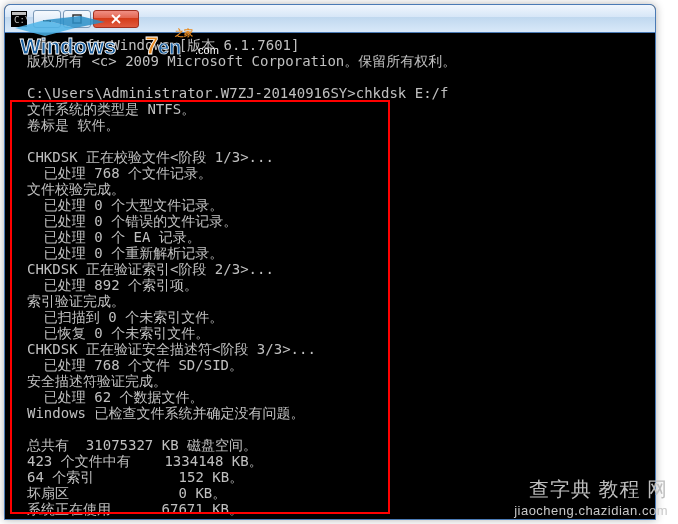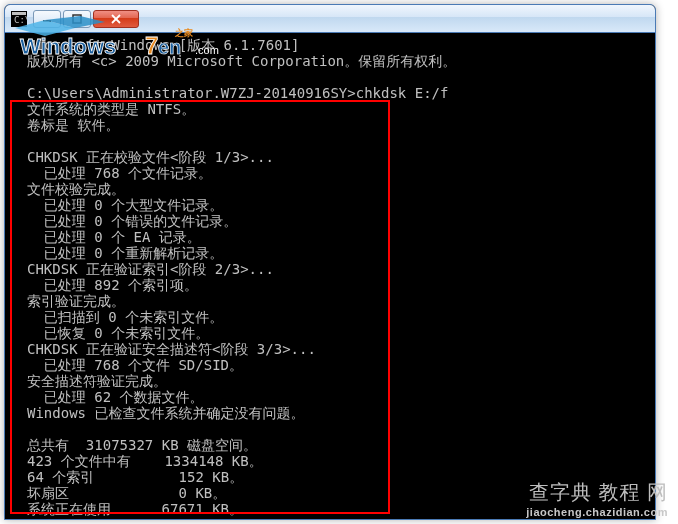--- a/index.html
+++ b/index.html
@@ -100,24 +100,23 @@
       z-index: 2;
       margin-left: 20px;
     }
     .footer-watermark .l1 {
       font-size: 20px;
       color: #bdbdbd;
       font-weight: 400;
       letter-spacing: 1px;
     }
     .footer-watermark .l2 {
-      font-size: 11px;
+      font-size: 13px;
       color: #c8c8c8;
       letter-spacing: 0.5px;
-      font-weight: bold;
     }
   </style>
 </head>
 <body>
 
 <div class="window">
   <div class="titlebar">
     <span class="title-icon">
       <svg width="16" height="16" viewBox="0 0 16 16">
         <rect x="0" y="0" width="16" height="16" fill="#000"></rect>

